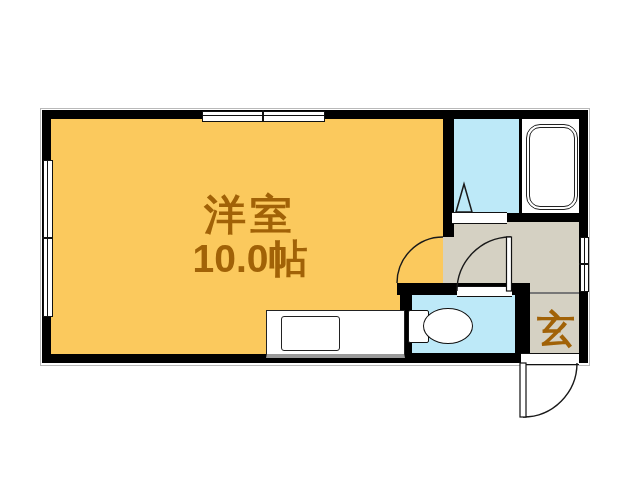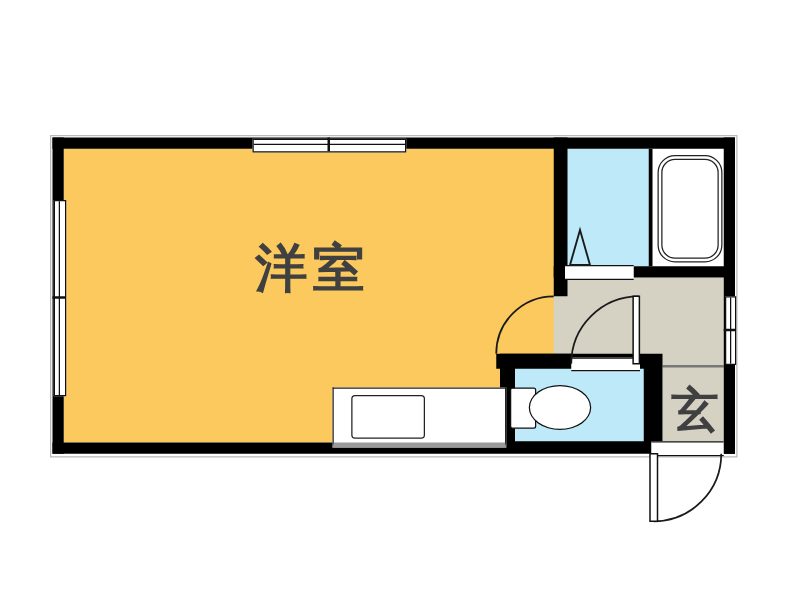--- a/index.html
+++ b/index.html
@@ -46,21 +46,21 @@
   .open-toilet{left:457px;top:286px;width:55px;height:9px;}
   .open-entry{left:521px;top:353px;width:58px;height:10px;}
   
   .counter{left:266px;top:310px;width:137px;height:43px;background:#ffffff;border:1px solid #222;border-bottom:4px solid #9a9a9a;}
   .sink{position:absolute;left:14px;top:5px;width:57px;height:33px;background:#ffffff;border:1.5px solid #222;border-radius:3px;}
   .tub{left:526px;top:124px;width:50px;height:84px;background:#ffffff;border:1.5px solid #222;border-radius:14px;}
   .tub-inner{position:absolute;left:2px;top:2px;right:2px;bottom:2px;border:1px solid #222;border-radius:11px;}
   .wc-tank{left:408px;top:310px;width:19px;height:31px;background:#ffffff;border:1.5px solid #111;border-radius:2px;}
   .wc-bowl{left:423px;top:308px;width:48px;height:34px;background:#ffffff;border:1.5px solid #111;border-radius:50%;}
   
-  .room-label{color:#404040;font-weight:bold;text-align:center;line-height:1.06;}
+  .room-label{color:#a16207;font-weight:bold;text-align:center;line-height:1.06;}
   .lbl-main{left:120px;top:193px;width:260px;}
   .lbl-main .name{font-size:42px;letter-spacing:4px;}
   .lbl-main .size{font-size:39px;letter-spacing:0px;}
   .lbl-genkan{left:530px;top:309px;width:52px;font-size:38px;}
   svg.overlay{position:absolute;left:0;top:0;pointer-events:none;}
 </style>
 </head>
 <body>
 
 <div class="canvas">
@@ -115,16 +115,17 @@
     <path d="M 397 283 A 46 46 0 0 1 443 237" fill="none" stroke="#1a1a1a" stroke-width="1.4"></path>
     <path d="M 457 291 A 54 54 0 0 1 511 237" fill="none" stroke="#1a1a1a" stroke-width="1.4"></path>
     <rect x="506.5" y="237" width="5" height="54" fill="#ffffff" stroke="#111" stroke-width="1.2"></rect>
     <path d="M 523 417 A 54 54 0 0 0 577 363" fill="none" stroke="#1a1a1a" stroke-width="1.4"></path>
     <rect x="520" y="363" width="6" height="54" fill="#ffffff" stroke="#111" stroke-width="1.2"></rect>
     <path d="M 456 212 L 464 184 L 472 212 Z" fill="none" stroke="#1a1a1a" stroke-width="1.5"></path>
   </svg>
 
   <div class="abs room-label lbl-main">
     <div class="name">洋室</div>
+    <div class="size">10.0帖</div>
   </div>
   <div class="abs room-label lbl-genkan">玄</div>
 
 </div>
 
 </body></html>

